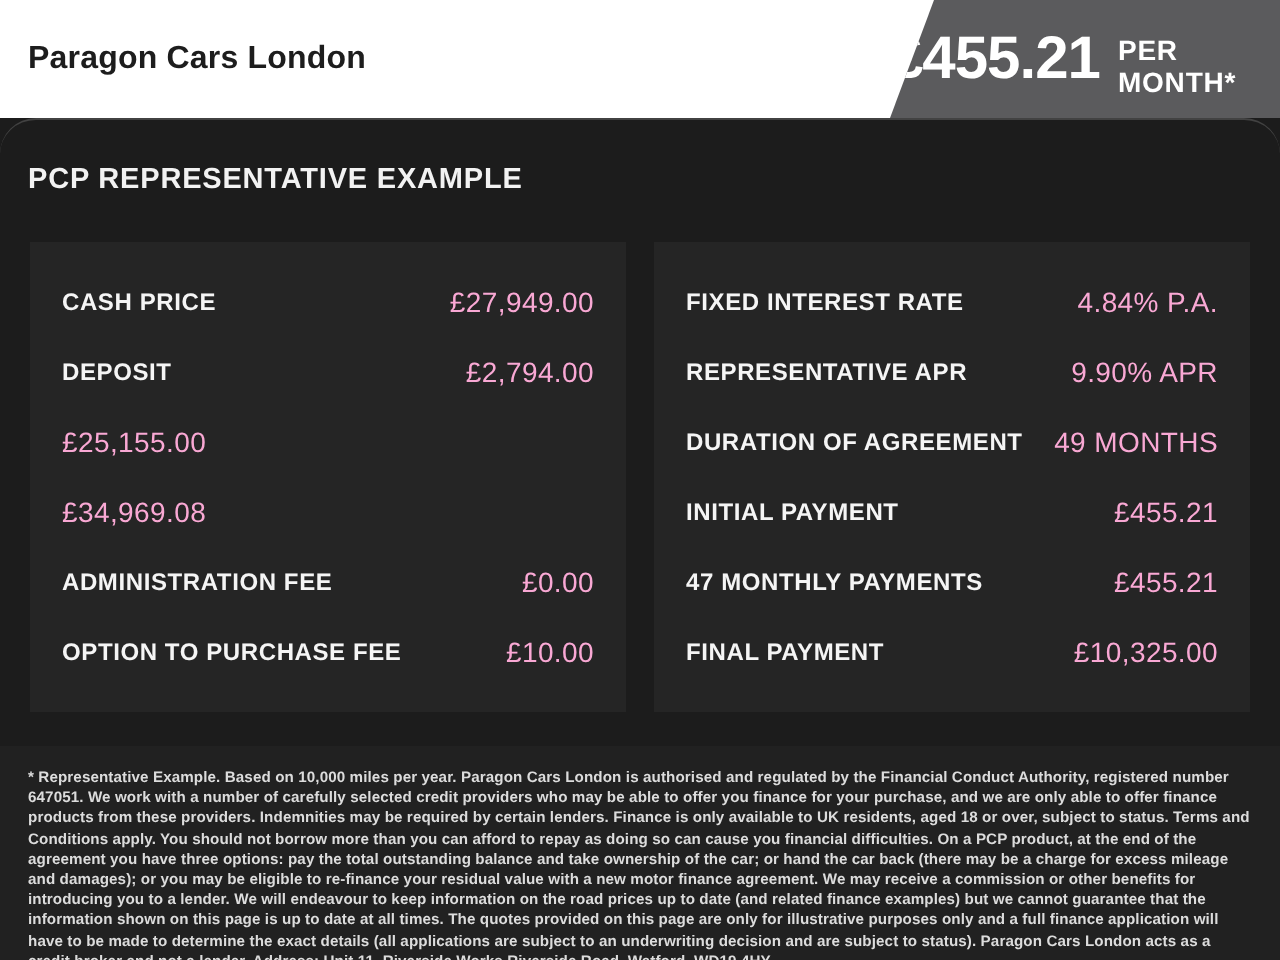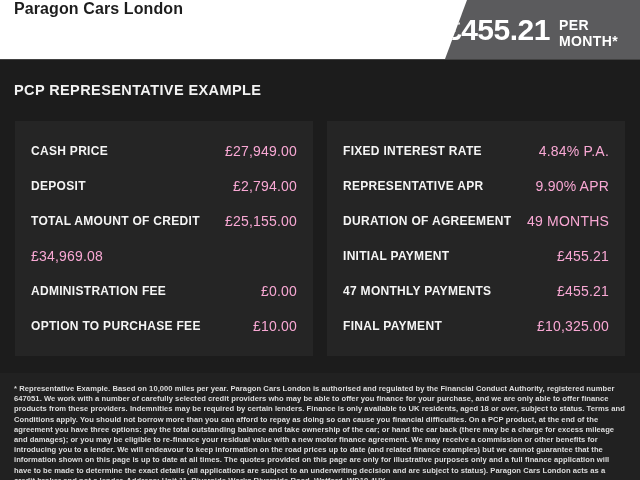--- a/index.html
+++ b/index.html
@@ -13,21 +13,21 @@
     background: #1c1c1c;
     overflow: hidden;
   }
 
   
   .topbar {
     position: relative;
     height: 59px;
     background: #ffffff;
     display: flex;
-    align-items: flex-start;
+    align-items: center;
   }
   .dealer-name {
     padding-left: 14px;
     font-size: 16px;
     font-weight: 700;
     color: #1d1d1d;
     letter-spacing: 0.1px;
     z-index: 2;
   }
   .price-badge {
@@ -58,20 +58,21 @@
     margin-left: 9px;
     padding-top: 6px;
   }
 
   
   .body-dark {
     position: relative;
     height: 421px;
     background: #1c1c1c;
     border-top: 1px solid #424242;
+    border-radius: 18px;
   }
   .section-title {
     padding: 22px 0 0 14px;
     font-size: 14.5px;
     font-weight: 700;
     color: #f2f2f2;
     letter-spacing: 0.4px;
   }
 
   
@@ -153,21 +154,20 @@
       <div class="panel">
         <div class="row">
           <span class="lbl">CASH PRICE</span>
           <span class="val">£27,949.00</span>
         </div>
         <div class="row">
           <span class="lbl">DEPOSIT</span>
           <span class="val">£2,794.00</span>
         </div>
         <div class="row">
-          <span class="lbl">TOTAL AMOUNT OF CREDIT</span>
           <span class="val">£25,155.00</span>
         </div>
         <div class="row">
           <span class="val">£34,969.08</span>
         </div>
         <div class="row">
           <span class="lbl">ADMINISTRATION FEE</span>
           <span class="val">£0.00</span>
         </div>
         <div class="row">

